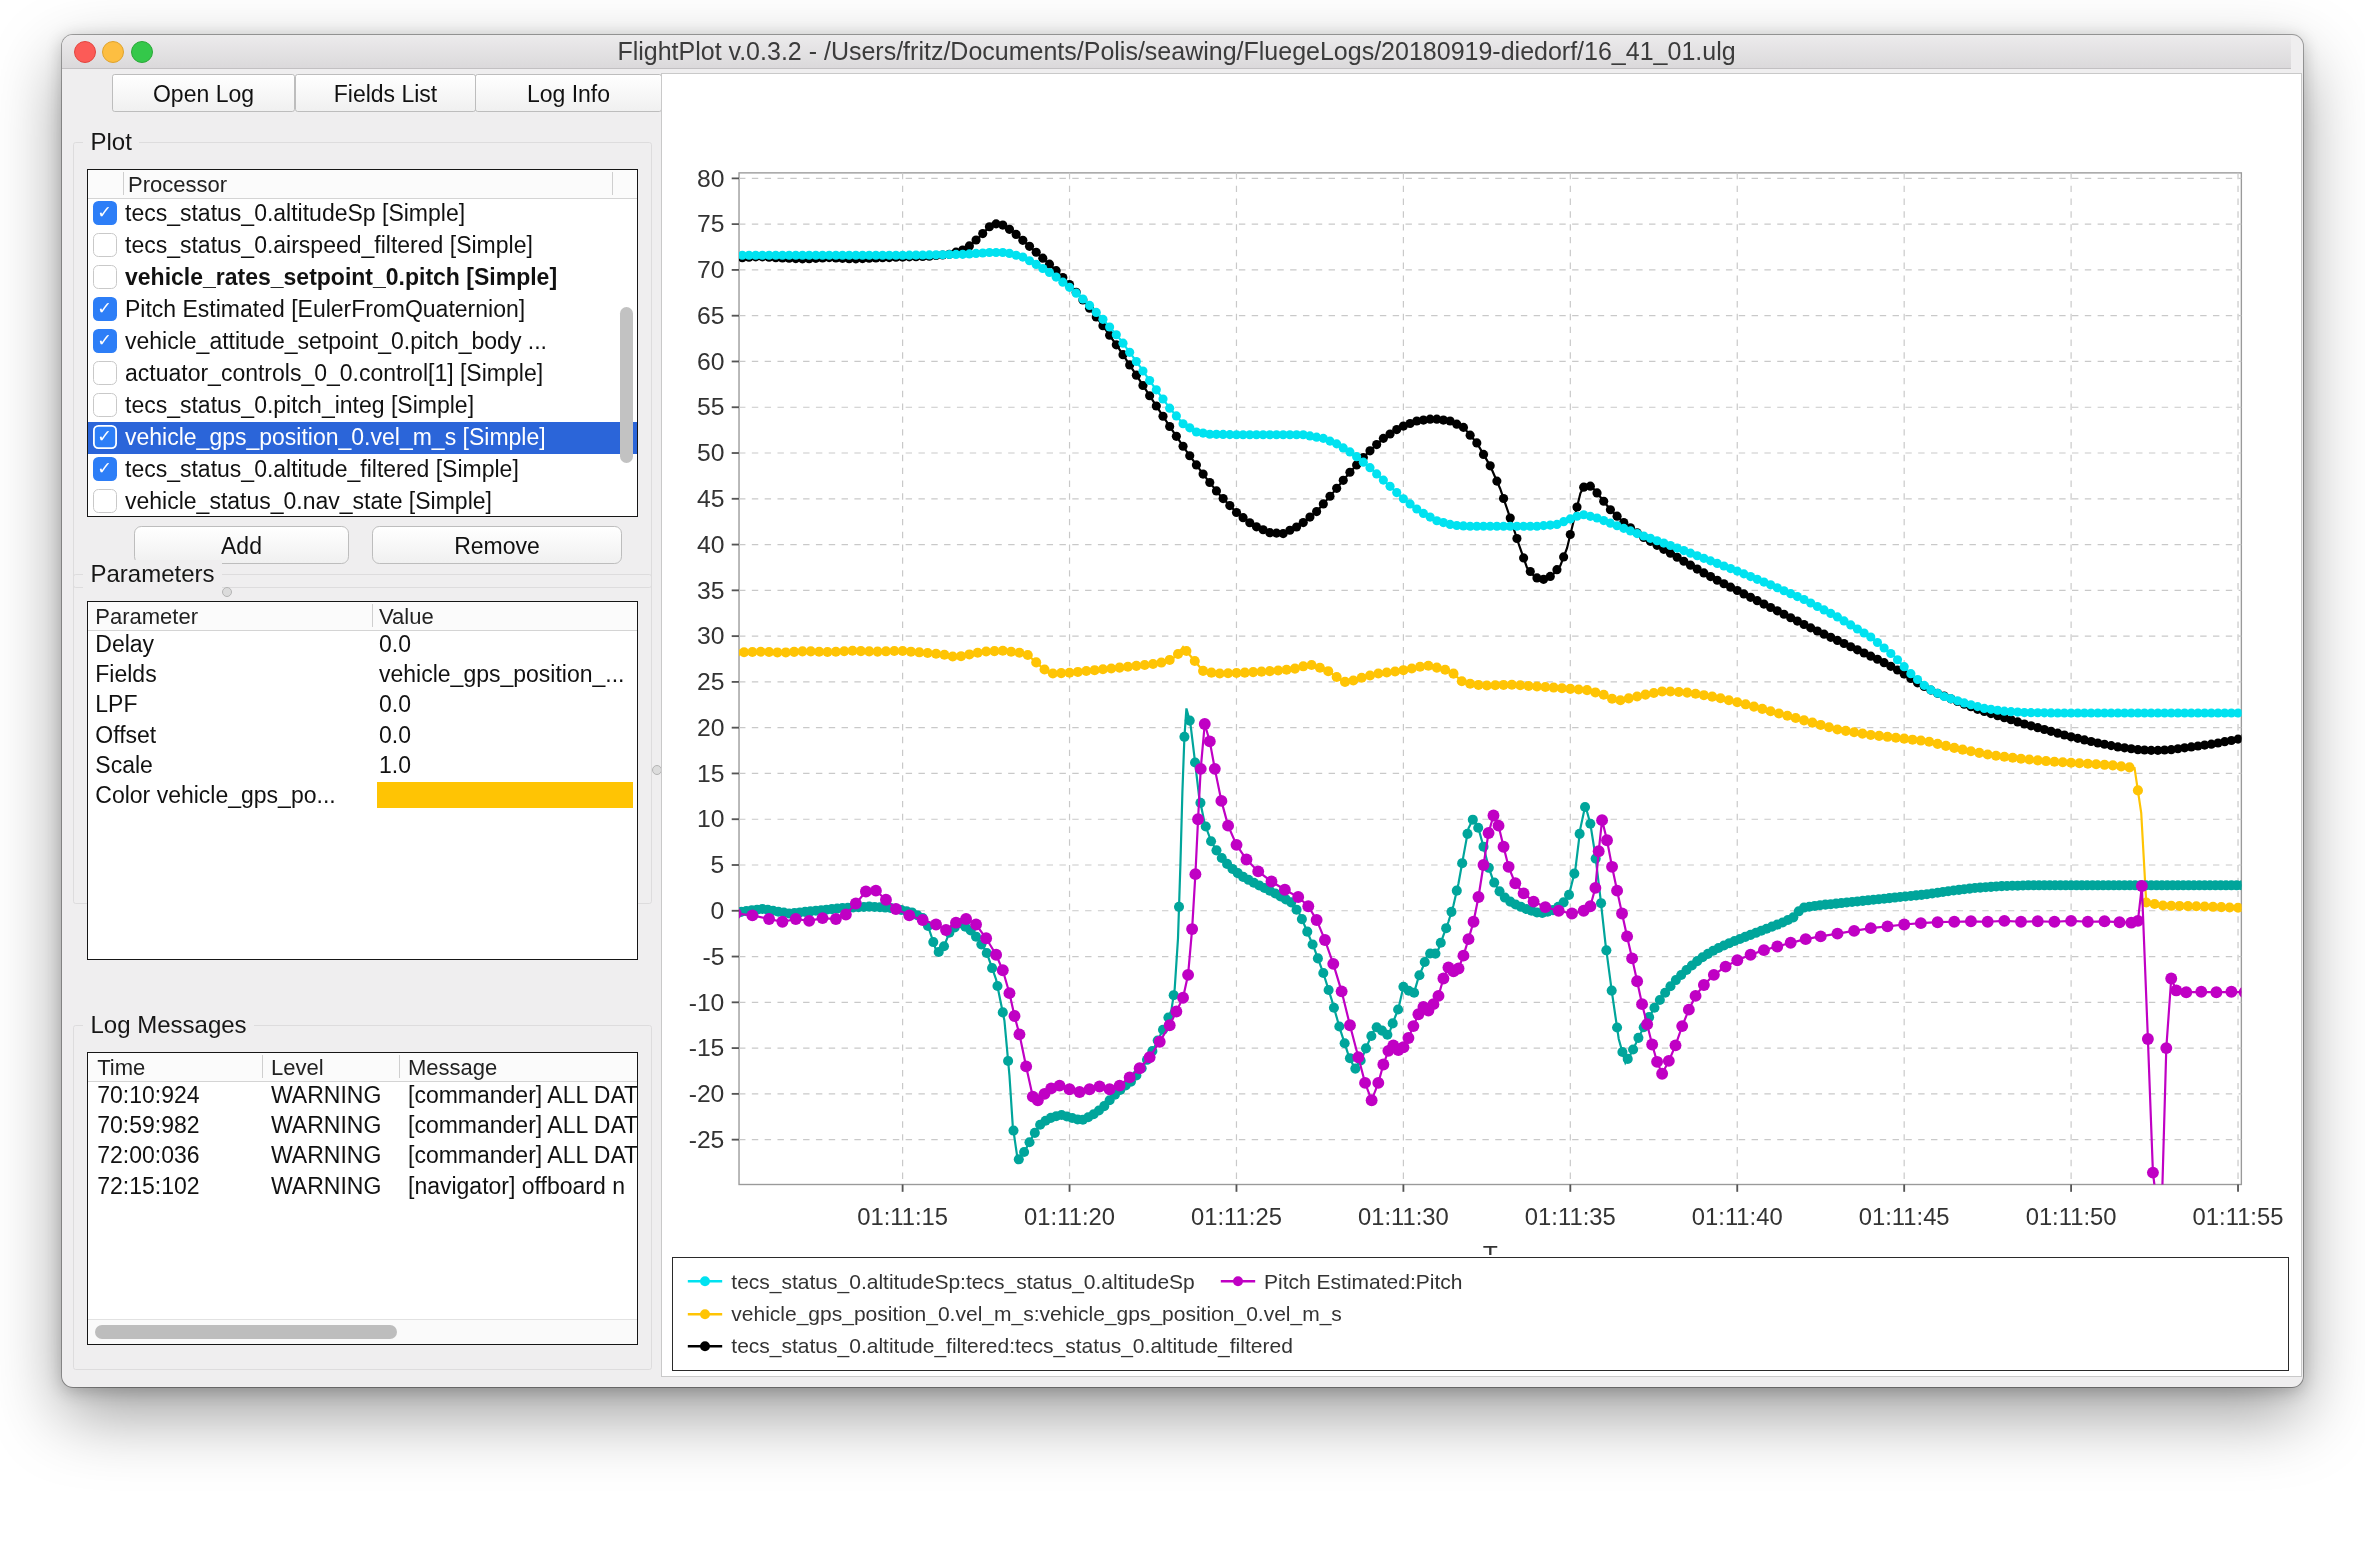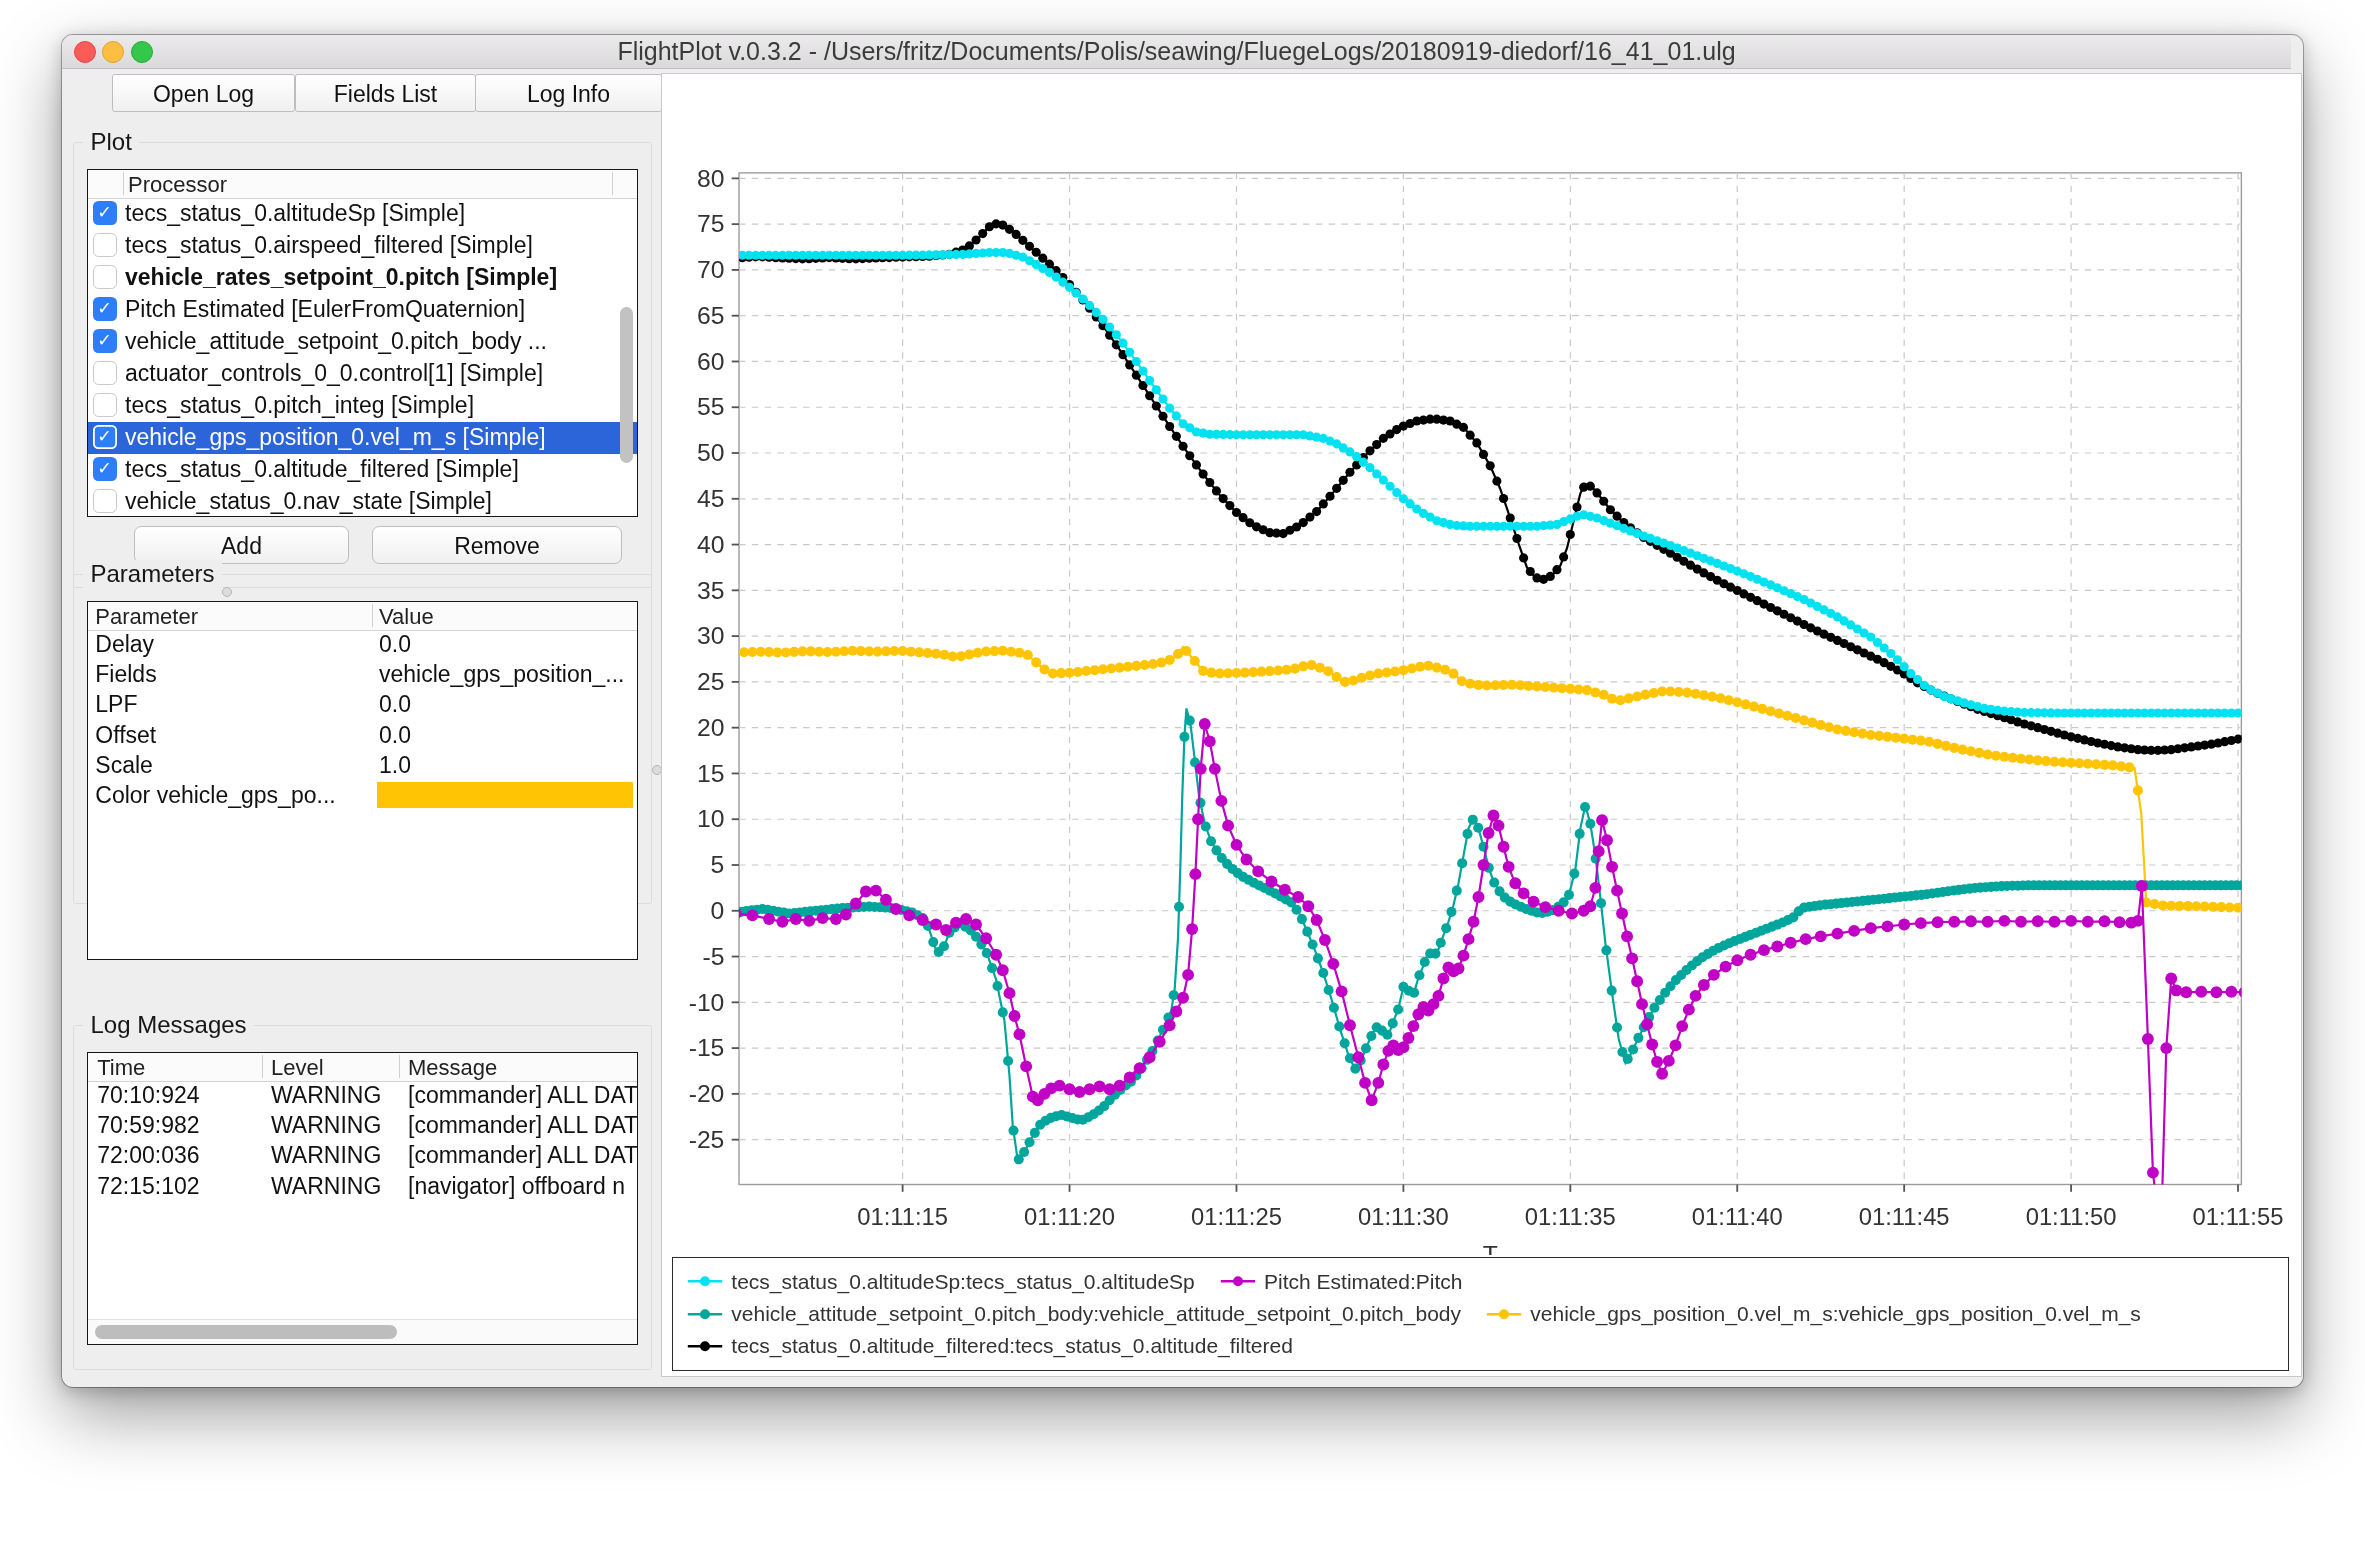--- a/index.html
+++ b/index.html
@@ -1462,27 +1462,20 @@
             <svg width="38" height="14.6" viewBox="0 0 42 16">
               <line x1="2" y1="8" x2="40" y2="8" stroke="#C000C4" stroke-width="2.6"></line>
               <circle cx="21" cy="8" r="5.5" fill="#C000C4"></circle>
             </svg>
             <span class="ltext">Pitch Estimated:Pitch</span>
           </span>
         </div>
         <div class="legend-row">
           <span class="legend-item">
             <svg width="38" height="14.6" viewBox="0 0 42 16">
-              <line x1="2" y1="8" x2="40" y2="8" stroke="#00A59B" stroke-width="2.6"></line>
-              <circle cx="21" cy="8" r="5.5" fill="#00A59B"></circle>
-            </svg>
-            <span class="ltext">vehicle_attitude_setpoint_0.pitch_body:vehicle_attitude_setpoint_0.pitch_body</span>
-          </span>
-          <span class="legend-item">
-            <svg width="38" height="14.6" viewBox="0 0 42 16">
               <line x1="2" y1="8" x2="40" y2="8" stroke="#FFC404" stroke-width="2.6"></line>
               <circle cx="21" cy="8" r="5.5" fill="#FFC404"></circle>
             </svg>
             <span class="ltext">vehicle_gps_position_0.vel_m_s:vehicle_gps_position_0.vel_m_s</span>
           </span>
         </div>
         <div class="legend-row">
           <span class="legend-item">
             <svg width="38" height="14.6" viewBox="0 0 42 16">
               <line x1="2" y1="8" x2="40" y2="8" stroke="#000000" stroke-width="2.6"></line>

